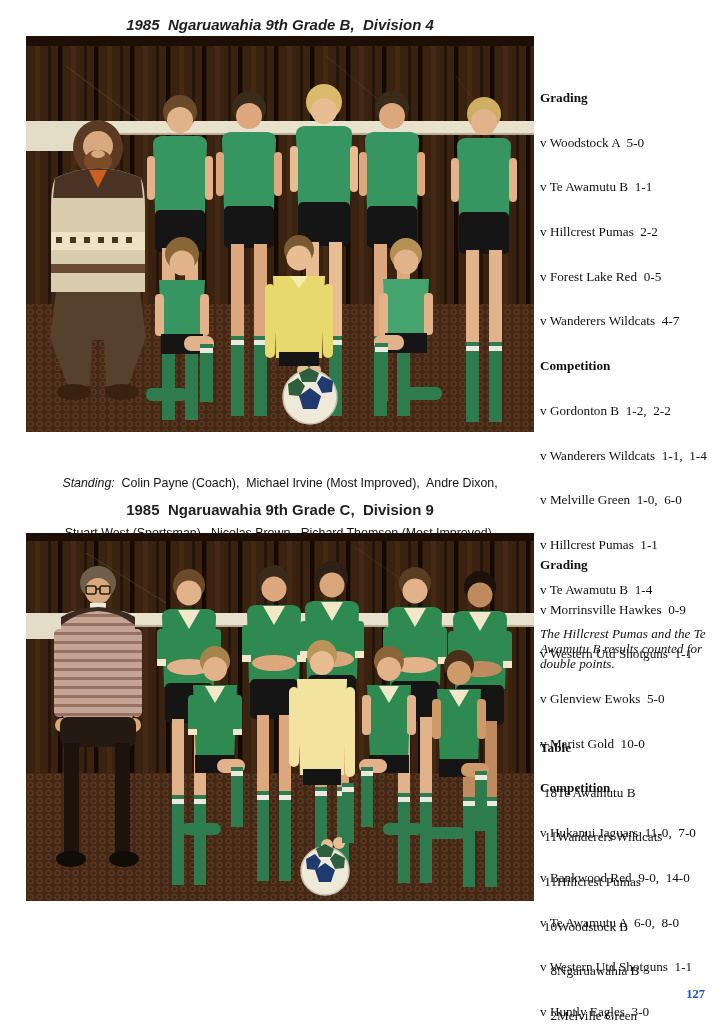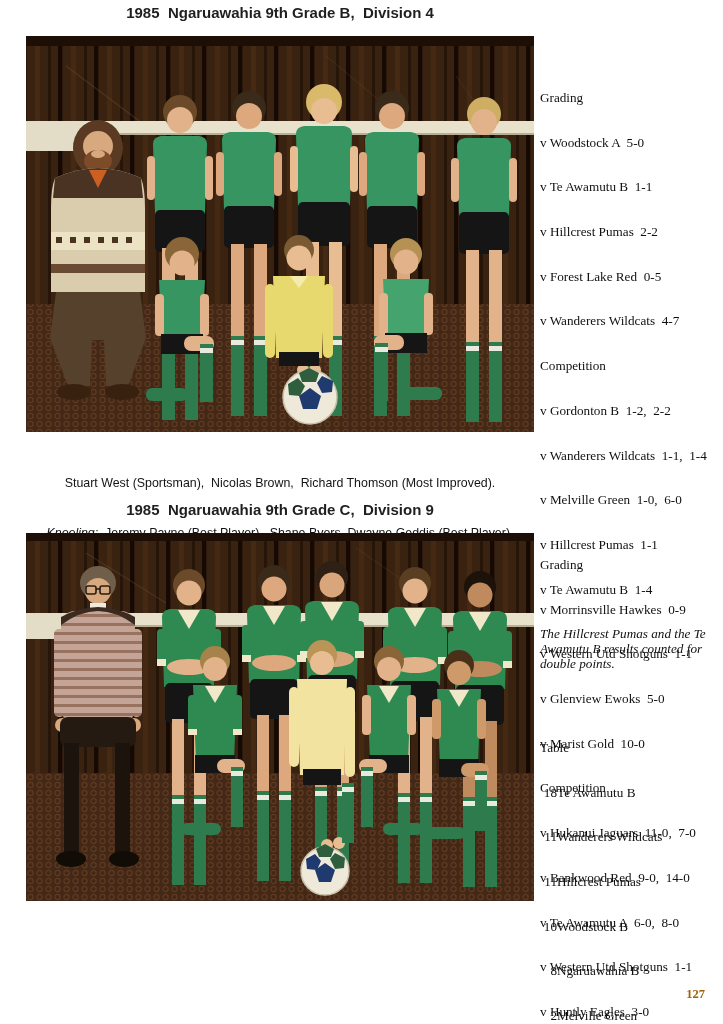--- a/index.html
+++ b/index.html
@@ -5,49 +5,49 @@
   * { margin:0; padding:0; box-sizing:border-box; }
   html,body { background:#ffffff; }
   .page {
     position:relative; width:723px; height:1024px; background:#ffffff;
     font-family:"Liberation Sans", sans-serif; color:#1a1a1a; overflow:hidden;
   }
   .photo-title {
     position:absolute; left:26px; width:508px; text-align:center;
     font-size:15px; font-weight:bold; color:#1f1f1f; white-space:pre-wrap;
   }
-  .title-b { top:4px; }
+  .title-b { top:16px;font-style:italic; }
   .title-c { top:477px;margin-top:24px; }
   .photo { position:absolute; left:26px; width:508px; overflow:hidden; background:#2c180b; }
   .photo-b { top:36px; height:396px; }
   .photo-c { top:533px; height:368px; }
   .photo svg { display:block; width:100%; height:100%; }
   .caption {
     position:absolute; left:30px; width:500px; text-align:center;
     font-size:12.4px; line-height:16.8px; color:#141414; white-space:pre-wrap;
   }
   .caption-b { top:441px; }
   .caption-c { top:906px; line-height:15.6px; }
   .caption .lead { font-style:italic; }
   .sidebar {
     position:absolute; left:540px; width:180px;
     font-family:"Liberation Serif", serif; font-size:13.2px; line-height:14.9px;
     color:#101010; white-space:pre-wrap;
   }
   .sidebar-b { top:61px; }
   .sidebar-c { top:528px; }
-  .sb-heading { font-weight:normal; }
+  .sb-heading { font-weight:bold; }
   .sb-note { font-style:italic; }
   .sb-gap { height:9px; }
   .tbl-row { display:flex; }
   .tbl-pts { width:17px; text-align:right; flex:none; }
   .tbl-bold { font-weight:normal; }
   .page-number {
     position:absolute; right:18px; top:987px;
-    font-family:"Liberation Serif", serif; font-weight:bold; font-size:12.5px; color:#a16207;
+    font-family:"Liberation Serif", serif; font-weight:bold; font-size:12.5px; color:#1d4ed8;
   }
 </style>
 </head>
 <body>
 
 <div class="page">
 
   <div class="photo-title title-b">1985  Ngaruawahia 9th Grade B,  Division 4</div>
 
   <div class="photo photo-b">
@@ -212,20 +212,21 @@
         <circle cx="284" cy="361" r="27" fill="none" stroke="#c9c0a8" stroke-width="1.5"></circle>
         <polygon points="284,352 295,360 291,373 277,373 273,360" fill="#1e3a6e"></polygon>
         <polygon points="262,348 272,342 279,350 274,360 263,359" fill="#2e5e3e"></polygon>
         <polygon points="296,340 307,345 306,356 296,357 291,347" fill="#1e3a6e"></polygon>
         <polygon points="273,337 283,332 293,337 290,346 276,346" fill="#2e5e3e"></polygon>
       </g>
     </svg>
   </div>
 
   <div class="caption caption-b">
+    <div><span class="lead">Standing:</span><span>  Colin Payne (Coach),  Michael Irvine (Most Improved),  Andre Dixon,</span></div>
     <div>Stuart West (Sportsman),  Nicolas Brown,  Richard Thomson (Most Improved).</div>
     <div><span class="lead">Kneeling:</span><span>  Jeremy Payne (Best Player),  Shane Byers, Dwayne Geddis (Best Player).</span></div>
   </div>
 
   <div class="sidebar sidebar-b">
     <div class="sb-heading">Grading</div>
     <div>v Woodstock A  5-0</div>
     <div>v Te Awamutu B  1-1</div>
     <div>v Hillcrest Pumas  2-2</div>
     <div>v Forest Lake Red  0-5</div>

